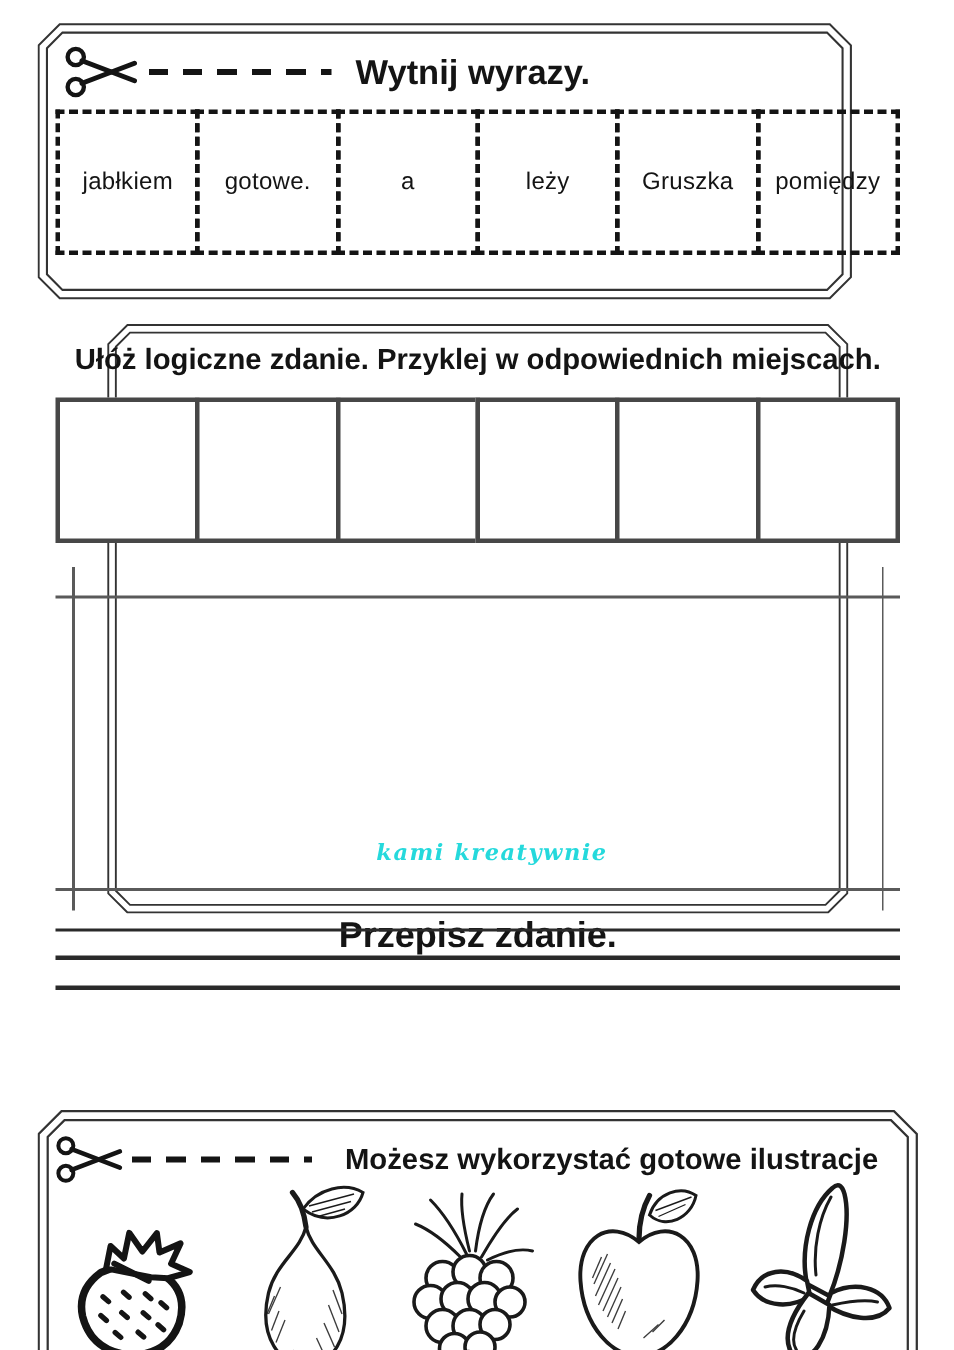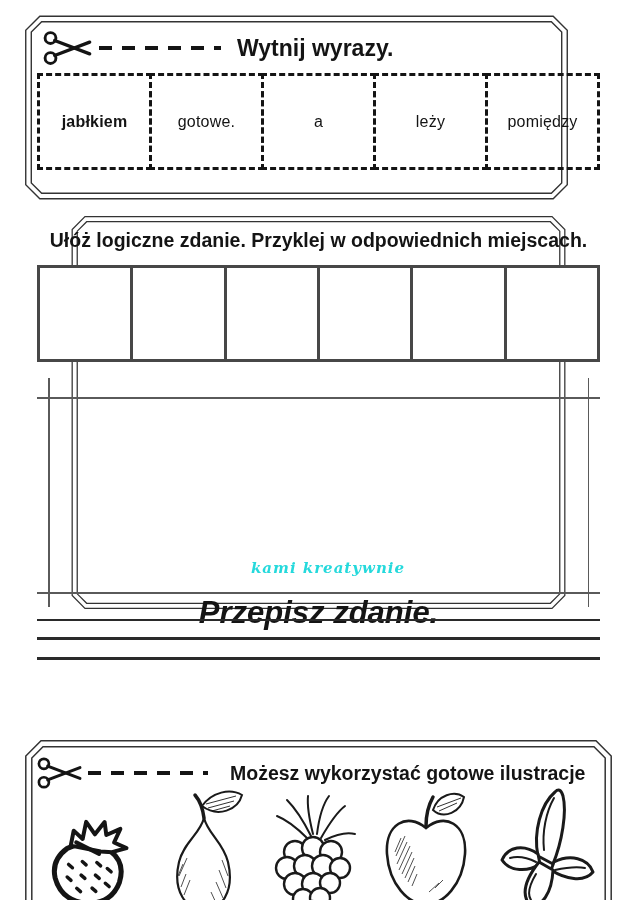--- a/index.html
+++ b/index.html
@@ -13,21 +13,21 @@
   
   .cutrow { position:absolute; display:flex; align-items:center; }
   .dashline { height:4px; background:repeating-linear-gradient(90deg,#141414 0 13px,transparent 13px 23px); }
   .cut-label { font-weight:bold; white-space:nowrap; }
 
   
   .word-row { position:absolute; display:flex; }
   .word-card { flex:1; border:3px dashed #141414; margin-left:-3px;
                display:flex; align-items:center; justify-content:center;
                font-size:16px; letter-spacing:0.2px; background:transparent; }
-  .word-card:first-child { margin-left:0;font-weight:bold; }
+  .word-card:first-child { margin-left:0; }
 
   
   .slot-row { position:absolute; display:flex; }
   .slot { flex:1; border:3px solid #474747; margin-left:-3px; background:#fff; }
   .slot:first-child { margin-left:0; }
 
   .center-heading { position:absolute; left:0; right:0; text-align:center; font-weight:bold; }
 
   .hline { position:absolute; background:#5a5a5a; height:1.5px; }
   .vline { position:absolute; background:#5a5a5a; width:1.5px; }
@@ -61,20 +61,21 @@
       </svg>
       <div class="dashline" style="width:122px; margin-left:6px;"></div>
       <div class="cut-label" style="font-size:23px; margin-left:16px;">Wytnij wyrazy.</div>
     </div>
 
     <div class="word-row" style="left:12px; top:65px; width:563px; height:97px;">
       <div class="word-card">jabłkiem</div>
       <div class="word-card">gotowe.</div>
       <div class="word-card">a</div>
       <div class="word-card">leży</div>
+      <div class="word-card">Gruszka</div>
       <div class="word-card">pomiędzy</div>
     </div>
   </div>
 
   <div class="section" style="left:25px; top:216px; width:587px; height:393px;">
     <svg class="frame-svg" viewBox="0 0 587 467">
       <path d="M16,0.8 H571 L586.2,16 V451 L571,466.2 H16 L0.8,451 V16 Z" fill="none" stroke="#333" stroke-width="1.5"></path>
       <path d="M18,6.8 H569 L580.2,18 V449 L569,460.2 H18 L6.8,449 V18 Z" fill="none" stroke="#333" stroke-width="1.5"></path>
     </svg>
 
@@ -92,21 +93,21 @@
 
     <div>
       <div class="hline" style="left:12px; right:12px; top:181px;"></div>
       <div class="hline" style="left:12px; right:12px; top:376px;"></div>
       <div class="vline" style="left:23px; top:162px; height:229px;"></div>
       <div class="vline" style="right:23px; top:162px; height:229px;"></div>
     </div>
 
     <div class="watermark" style="top:343px; color:#25d9dc;">kami kreatywnie</div>
 
-    <div class="center-heading" style="top:379px; font-size:31px;font-style:italic;">Przepisz zdanie.</div>
+    <div class="center-heading" style="top:394px; font-size:24px;">Przepisz zdanie.</div>
 
     <div class="write-line" style="top:403px; height:1.5px;"></div>
     <div class="write-line" style="top:421px; height:2.5px;"></div>
     <div class="write-line" style="top:441px; height:2.5px;"></div>
   </div>
 
   <div class="section" style="left:25px; top:740px; width:587px; height:184px;">
     <svg class="frame-svg" viewBox="0 0 587 184">
       <path d="M16,0.8 H571 L586.2,16 V168 L571,183.2 H16 L0.8,168 V16 Z" fill="none" stroke="#333" stroke-width="1.5"></path>
       <path d="M18,6.8 H569 L580.2,18 V166 L569,177.2 H18 L6.8,166 V18 Z" fill="none" stroke="#333" stroke-width="1.5"></path>

